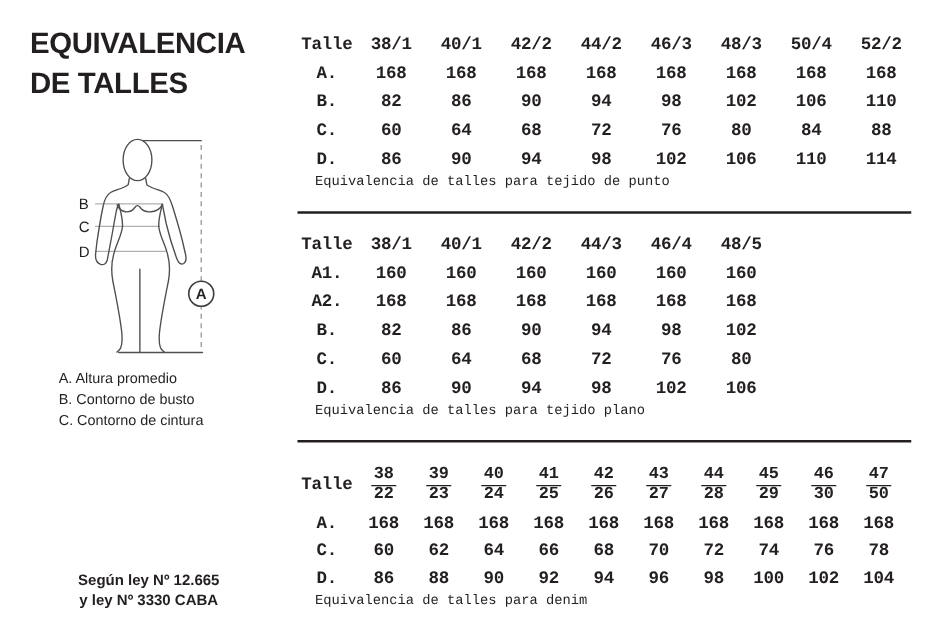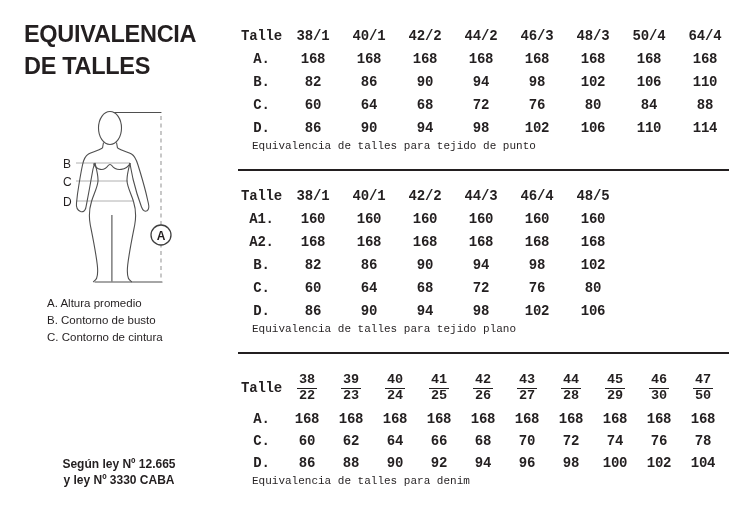--- a/index.html
+++ b/index.html
@@ -88,21 +88,21 @@
   <section class="size-table t1 cw56">
     <div class="grid" style="grid-template-columns: 47px repeat(8, var(--cw));">
         <div class="cell label head">Talle</div>
         <div class="cell head">38/1</div>
         <div class="cell head">40/1</div>
         <div class="cell head">42/2</div>
         <div class="cell head">44/2</div>
         <div class="cell head">46/3</div>
         <div class="cell head">48/3</div>
         <div class="cell head">50/4</div>
-        <div class="cell head">64/4</div>
+        <div class="cell head">52/2</div>
         <div class="cell label">A.</div>
         <div class="cell">168</div>
         <div class="cell">168</div>
         <div class="cell">168</div>
         <div class="cell">168</div>
         <div class="cell">168</div>
         <div class="cell">168</div>
         <div class="cell">168</div>
         <div class="cell">168</div>
         <div class="cell label">B.</div>

